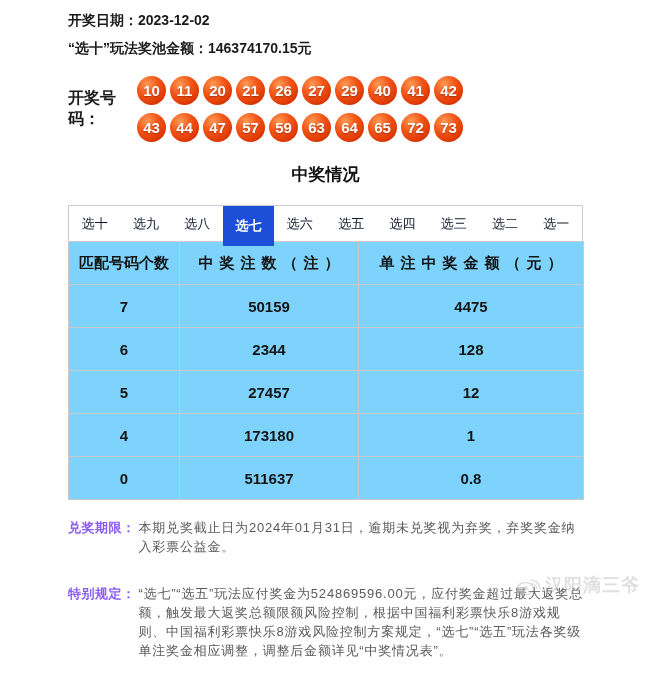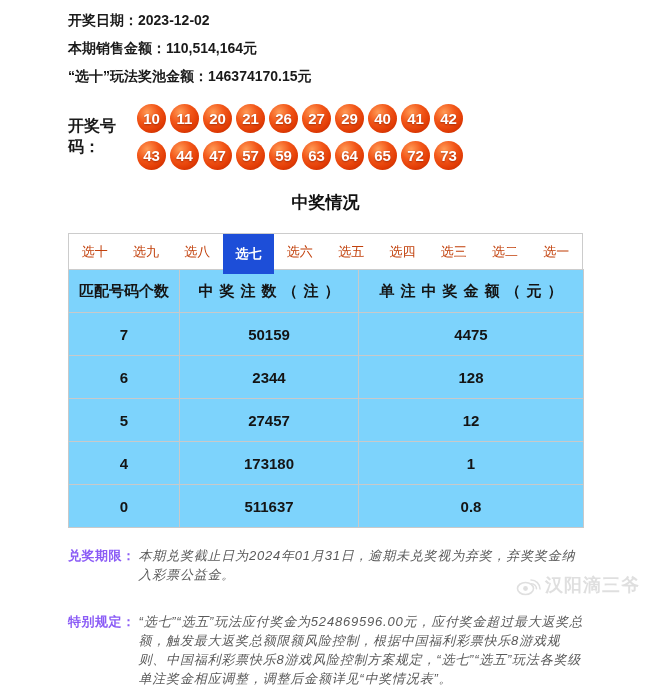--- a/index.html
+++ b/index.html
@@ -22,49 +22,48 @@
           display:flex; align-items:center; justify-content:center;
           text-shadow:0 1px 2px rgba(140,30,0,.7); }
 
   
   .sec-title { margin-top:21px; text-align:center; font-size:17px; font-weight:bold; color:#111; }
 
   
   .tabs { margin-top:19px; display:flex; height:37px; border:1px solid #ccc;
           align-items:flex-start; position:relative; background:#fff; }
   .tab { flex:1; height:35px; display:flex; align-items:center; justify-content:center;
-         font-size:13px; color:#c2410c; cursor:pointer; }
+         font-size:13px; color:#0f172a; cursor:pointer; }
   .tab.active { background:#1d4ed8; color:#fff; font-weight:bold; height:40px; z-index:2; }
 
   
   table.prize { width:100%; border-collapse:collapse; table-layout:fixed; margin-top:-1px; background:#7dd3fc; }
   table.prize th, table.prize td { border:1px solid #c9c9c9; height:43px; text-align:center;
           font-size:15px; font-weight:bold; color:#141414; padding:0; }
   table.prize th.sp { letter-spacing:6px; text-indent:6px; }
 
   
   .notes { margin-top:18px; }
   .note { display:flex; font-size:13px; line-height:19px; }
   .note + .note { margin-top:28px; }
   .note-label { font-weight:bold; color:#8b5cf6; flex:none; margin-right:3px; letter-spacing:0.5px; }
-  .note-body { color:#5a5a5a; letter-spacing:0.8px;font-style:italic; }
+  .note-body { color:#5a5a5a; letter-spacing:0.8px; }
 
   
   .watermark { position:absolute; right:10px; bottom:7px; display:flex; align-items:flex-start; gap:3px;
                color:#8f8f8f; opacity:0.28; font-size:18px; font-weight:bold; letter-spacing:1px; }
   .watermark svg { display:block; }
 </style>
 </head>
 <body>
 
 <div class="page">
 
   <section>
     <div class="info-line"><span>开奖日期：</span><span>2023-12-02</span></div>
-    <div class="info-line"><span>本期销售金额：</span><span>110,514,164元</span></div>
     <div class="info-line"><span>“选十”玩法奖池金额：</span><span>146374170.15元</span></div>
   </section>
 
   <section class="draw">
     <span class="draw-lbl">开奖号码：</span>
     <div class="ballrows">
       <div class="ballrow" id="ballrow1">
           <span class="ball">10</span>
           <span class="ball">11</span>
           <span class="ball">20</span>

